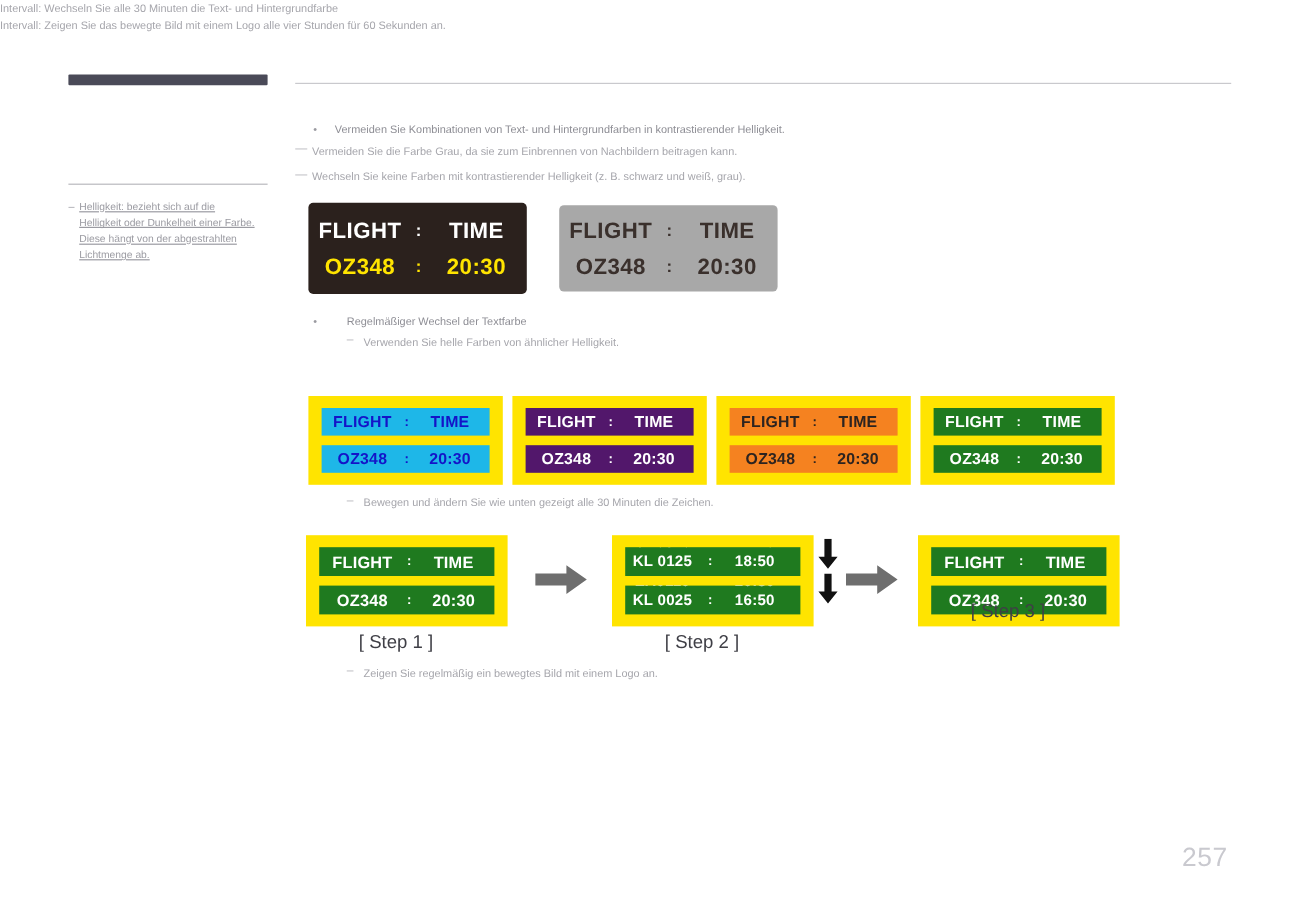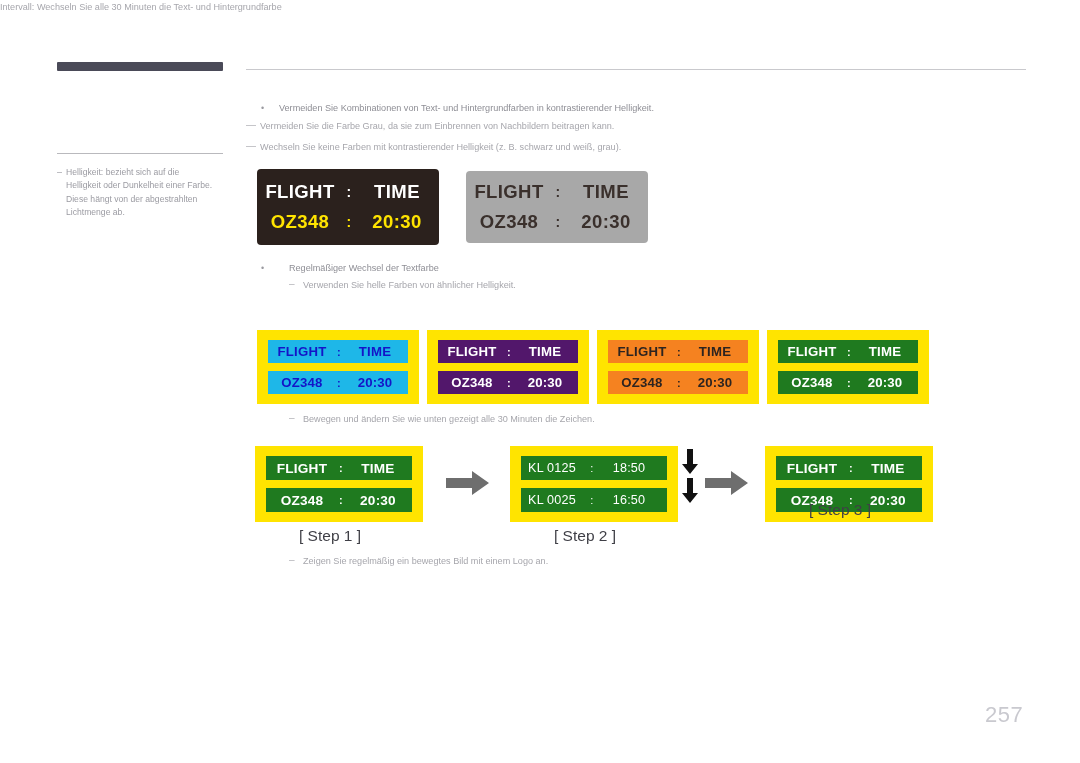--- a/index.html
+++ b/index.html
@@ -13,21 +13,21 @@
   }
   .page{position:absolute;left:0;top:0;width:1080px;height:763px;}
 
   
   .sidebar{position:absolute;left:57px;top:62px;width:166px;}
   .side-bar-top{width:166px;height:9px;background:#4a4a58;border-radius:1px;}
   .side-rule{position:absolute;left:0;top:91px;width:166px;height:1px;background:#b9b9bd;}
   .side-note{position:absolute;left:0;top:104px;width:170px;
     font-size:8.6px;line-height:13.4px;color:#9b9ba2;}
   .side-note .dash{position:absolute;left:0;top:0;font-size:9px;color:#9b9ba2;}
-  .side-note .txt{display:block;margin-left:9px;}
+  .side-note .txt{display:block;margin-left:9px;text-decoration:underline;}
 
   
   .main-rule{position:absolute;left:246px;top:69px;width:780px;height:1px;background:#c9c9cd;}
 
   
   .txt-block{position:absolute;color:#8e8e95;}
   .bullet-line{position:relative;font-size:9.1px;line-height:14px;color:#8e8e95;white-space:nowrap;}
   .bullet-line .bul{position:absolute;left:0;top:0px;font-size:9px;color:#9a9aa0;}
   .bullet-line .bd{margin-left:0;}
   .dash-line{position:relative;font-size:9.1px;line-height:14px;color:#a6a6ac;white-space:nowrap;}
@@ -98,21 +98,21 @@
   .s-panel .fr-r{width:54px;}
 
   .s1{left:255px;}
   .s3{left:765px;}
 
   
   .s2{position:absolute;left:510px;top:446px;width:168px;height:76px;background:#ffe400;
      display:flex;flex-direction:column;align-items:center;justify-content:center;}
   .s2 .scroll-win{width:146px;height:24px;background:#1f7a1f;overflow:hidden;position:relative;}
   .s2 .scroll-win.second{margin-top:8px;}
-  .s2 .scr-line{position:absolute;left:0;width:162px;color:#ffffff;font-weight:normal;
+  .s2 .scr-line{position:absolute;left:0;width:162px;color:#ffffff;font-weight:bold;
      font-size:12.6px;letter-spacing:0.2px;white-space:nowrap;display:flex;align-items:center;}
   .s2 .scr-a{top:-11px;}
   .s2 .scr-b{top:5px;}
   .scr-l{display:inline-block;width:62px;text-align:center;}
   .scr-s{display:inline-block;width:18px;text-align:center;font-size:11px;}
   .scr-r{display:inline-block;width:56px;text-align:center;}
 
   
   .step-cap{position:absolute;font-size:15.5px;color:#3f3f46;white-space:nowrap;
      font-family:"Liberation Sans", sans-serif;}
@@ -349,16 +349,17 @@
     </div>
   </div>
   <div class="step-cap sc3">[ Step 3 ]</div>
 
   <div class="txt-block tb8">
     <div class="dash-line">
       <span class="dsh">–</span>
       <span class="t">Zeigen Sie regelmäßig ein bewegtes Bild mit einem Logo an.</span>
     </div>
   </div>
+  <div class="tb9">Intervall: Zeigen Sie das bewegte Bild mit einem Logo alle vier Stunden für 60 Sekunden an.</div>
 
   <div class="pageno">257</div>
 
 </div>
 
 </body></html>

